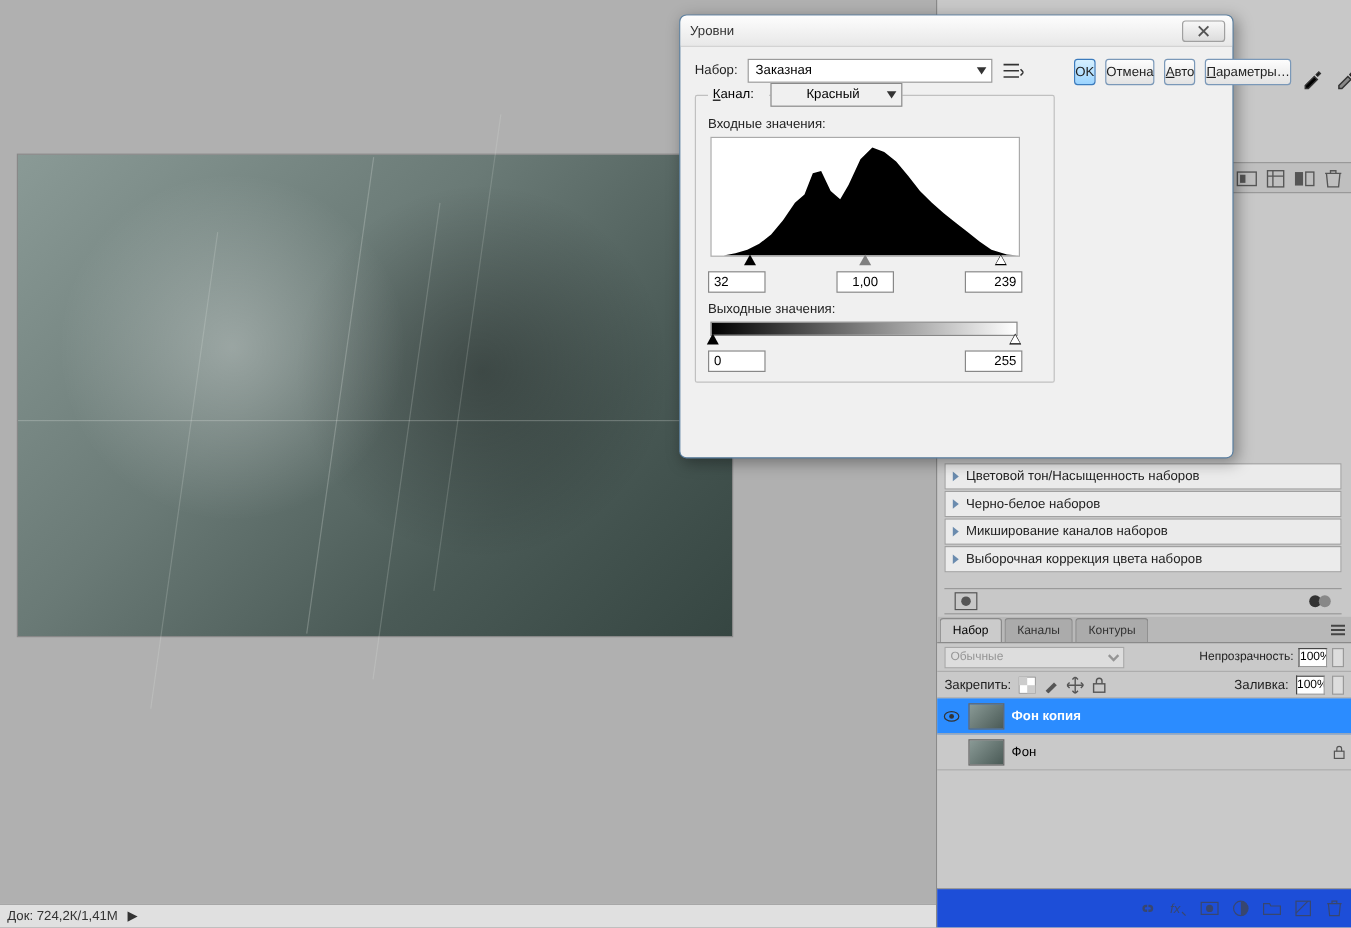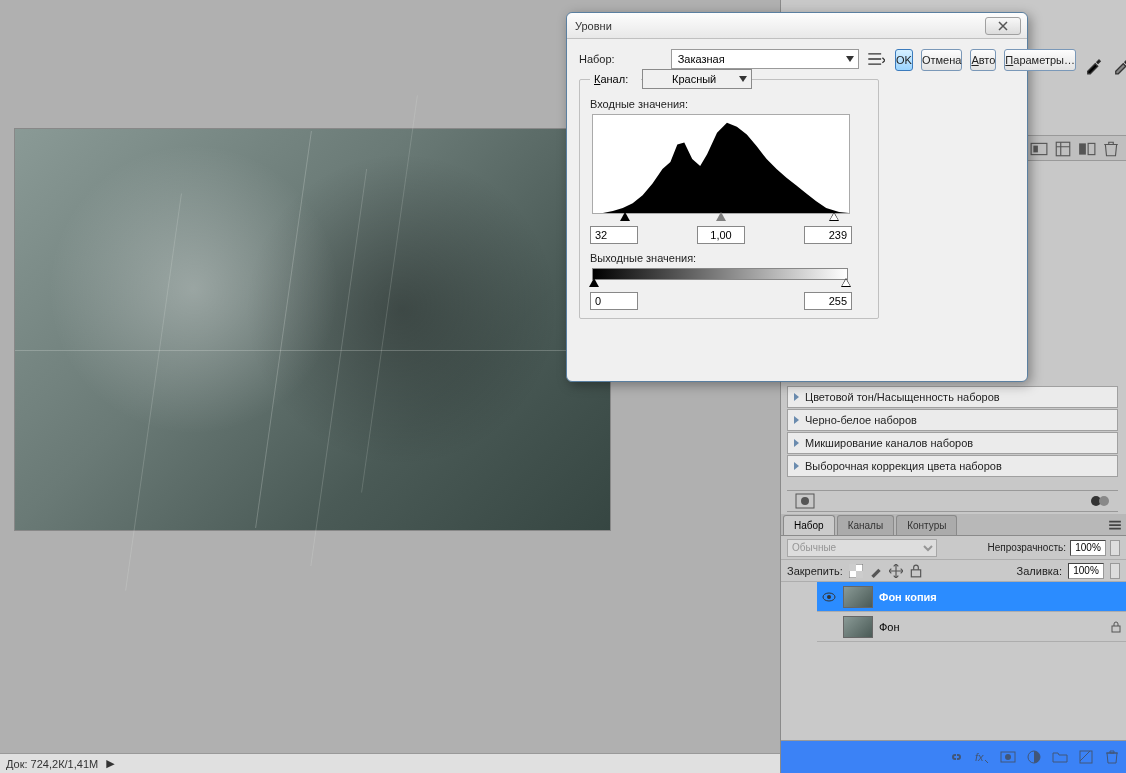--- a/index.html
+++ b/index.html
@@ -33,33 +33,33 @@
 
 .panel { position:absolute; left:0; right:0; top:514px; bottom:0; background:#c9c9c9; }
 .tabbar { height:22px; background:#b8b8b8; display:flex; align-items:flex-end; border-bottom:1px solid #8a8a8a; position:relative; }
 .tab { padding:4px 10px; background:#ababab; border:1px solid #8a8a8a; border-bottom:none; margin-left:2px; font-size:10px; color:#333; border-radius:3px 3px 0 0; cursor:default; }
 .tab.active { background:#cbcbcb; color:#000; }
 .tabbar .menu-btn { position:absolute; right:4px; top:4px; width:14px; height:14px; }
 .optrow { height:24px; display:flex; align-items:center; padding:0 6px; gap:4px; border-bottom:1px solid #adadad; }
 .optrow select { flex:0 0 150px; height:18px; font-size:10px; background:#e6e6e6; border:1px solid #999; }
 .optrow .spacer { flex:1; }
 .optrow .lab { font-size:10px; color:#222; }
-.numbox { width:36px; height:16px; border:1px inset #999; background:#fff; font-size:10px; text-align:center; }
+.numbox { width:24px; height:16px; border:1px inset #999; background:#fff; font-size:10px; text-align:center; }
 .miniarrow { width:10px; height:16px; border:1px solid #999; background:#ddd; display:inline-block; }
 
 .lockrow { height:22px; display:flex; align-items:center; padding:0 6px; gap:6px; font-size:10px; color:#222; border-bottom:1px solid #adadad; }
 .lockrow .ic { width:14px; height:14px; display:inline-block; }
 
-.layer { height:30px; display:flex; align-items:center; padding:0 4px; gap:6px; border-bottom:1px solid #adadad; font-size:10px;margin-left:36px; }
+.layer { height:30px; display:flex; align-items:center; padding:0 4px; gap:6px; border-bottom:1px solid #adadad; font-size:10px; }
 .layer.selected { background:#2b8cff; color:#fff; font-weight:bold; }
 .layer .eye { width:16px; height:16px; display:flex; align-items:center; justify-content:center; }
 .layer .thumb { width:30px; height:22px; border:1px solid #666; background:linear-gradient(135deg,#8a9a96,#4a5a56); }
 .layer .lockic { margin-left:auto; width:12px; height:12px; }
 
-.panel-footer { position:absolute; left:0; right:0; bottom:0; height:24px; background:#3b82f6; border-top:1px solid #999; display:flex; align-items:center; justify-content:flex-end; padding:16px 6px; gap:10px; }
+.panel-footer { position:absolute; left:0; right:0; bottom:0; height:24px; background:#1d4ed8; border-top:1px solid #999; display:flex; align-items:center; justify-content:flex-end; padding:16px 6px; gap:10px; }
 .panel-footer .fi { width:16px; height:16px; opacity:.7; }
 
 
 .dialog { position:absolute; left:566px; top:12px; width:462px; height:370px; background:#f0f0f0; border:1px solid #5a7fa0; border-radius:6px; box-shadow:3px 3px 12px rgba(0,0,0,.35); }
 .titlebar { height:26px; border-bottom:1px solid #c0c0c0; display:flex; align-items:center; padding:0 8px; border-radius:6px 6px 0 0; background:linear-gradient(#fdfdfd,#e8e8e8); }
 .titlebar .title { font-size:11px; color:#333; }
 .titlebar .close { position:absolute; right:6px; top:4px; width:36px; height:18px; border:1px solid #a0a0a0; border-radius:3px; background:linear-gradient(#f8f8f8,#dcdcdc); display:flex; align-items:center; justify-content:center; }
 .titlebar .close svg { width:10px; height:10px; }
 
 .dlg-body { position:absolute; left:0; right:0; top:26px; bottom:0; padding:10px 12px; }
@@ -255,21 +255,21 @@
     <span class="title">Уровни</span>
     <span class="close">
         <svg viewBox="0 0 10 10">
           <path d="M1 1l8 8M9 1l-8 8" stroke="#555" stroke-width="1.5"></path>
         </svg>
       </span>
   </div>
   <div class="dlg-body">
     <div class="row">
       <span class="dlabel">Набор:</span>
-      <div class="dropdown" style="width:188px;margin-left:48px;">
+      <div class="dropdown" style="width:204px;">
         <span>Заказная</span>
           <span class="dd-arrow"></span>
       </div>
       <span class="mini-icon">
           <svg viewBox="0 0 14 14">
             <path d="M1 3h10M1 7h10M1 11h10" stroke="#333"></path>
             <path d="M12 6l2 2-2 2" stroke="#333" fill="none"></path>
           </svg>
         </span>
     </div>

